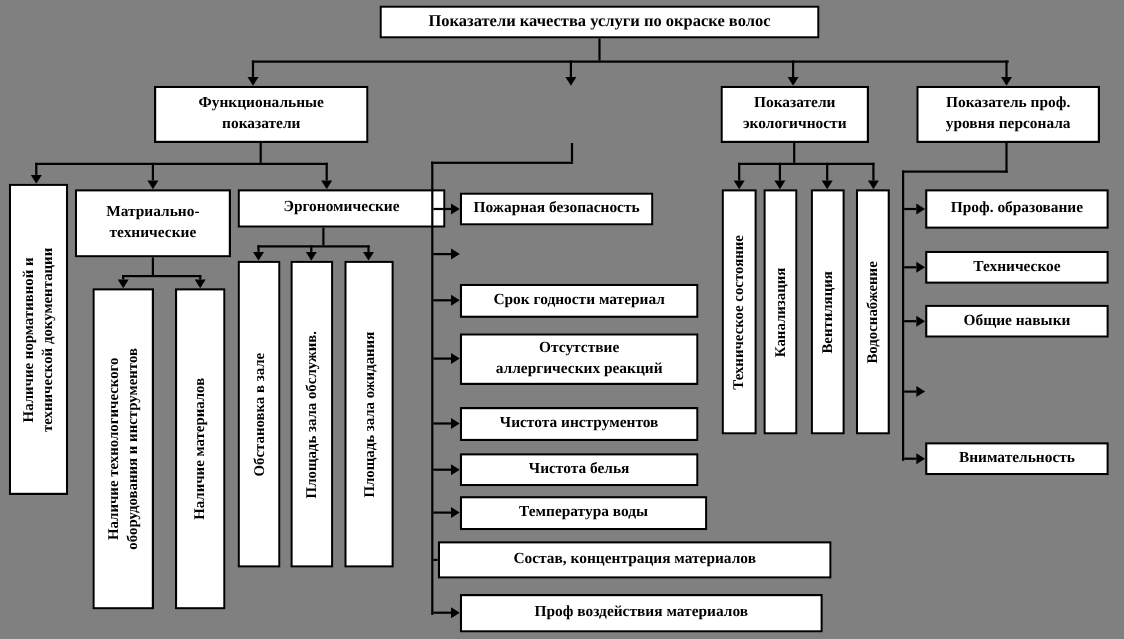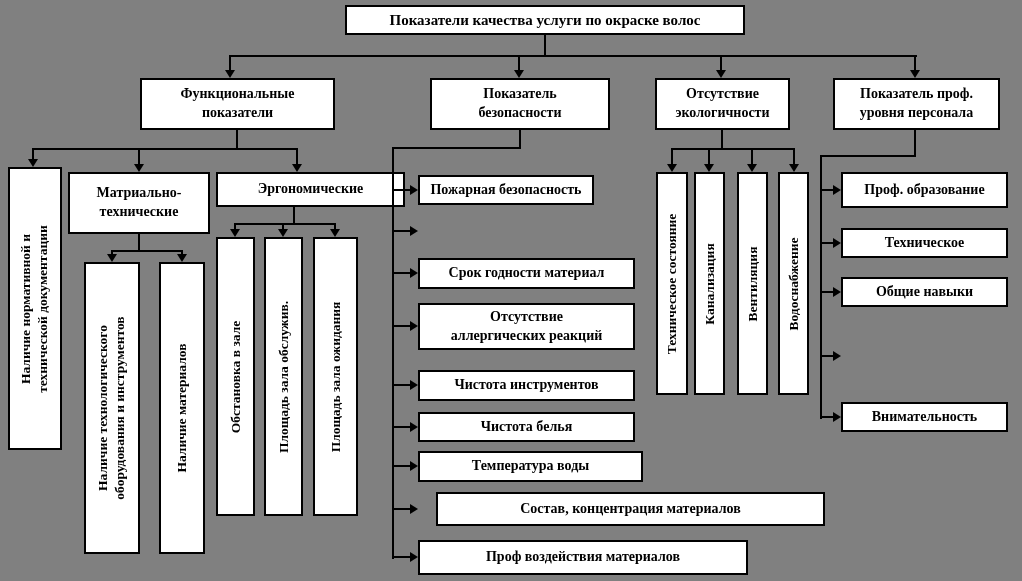--- a/index.html
+++ b/index.html
@@ -50,22 +50,21 @@
   <div class="vl" style="left:229px;top:55px;height:15px"></div>
   <div class="ad" style="left:225px;top:70px"></div>
   <div class="vl" style="left:518px;top:55px;height:15px"></div>
   <div class="ad" style="left:514px;top:70px"></div>
   <div class="vl" style="left:720px;top:55px;height:15px"></div>
   <div class="ad" style="left:716px;top:70px"></div>
   <div class="vl" style="left:914px;top:55px;height:15px"></div>
   <div class="ad" style="left:910px;top:70px"></div>
 
   <div class="box" style="left:140px;top:78px;width:195px;height:52px;padding:0 20px">Функциональные показатели</div>
-  <div class="box" style="left:430px;top:78px;width:180px;height:52px;padding:0 22px">Показатель безопасности</div>
-  <div class="box" style="left:655px;top:78px;width:135px;height:52px;padding:0 6px">Отсутствие экологичности</div>
+  <div class="box" style="left:655px;top:78px;width:135px;height:52px;padding:0 6px">Показатели экологичности</div>
   <div class="box" style="left:833px;top:78px;width:167px;height:52px;padding:0 8px">Показатель проф. уровня персонала</div>
 
   <div class="vl" style="left:236px;top:130px;height:18px"></div>
   <div class="hl" style="left:32px;top:148px;width:266px"></div>
   <div class="vl" style="left:32px;top:148px;height:11px"></div>
   <div class="ad" style="left:28px;top:159px"></div>
   <div class="vl" style="left:138px;top:148px;height:16px"></div>
   <div class="ad" style="left:134px;top:164px"></div>
   <div class="vl" style="left:296px;top:148px;height:16px"></div>
   <div class="ad" style="left:292px;top:164px"></div>
@@ -132,21 +131,21 @@
   <div class="ar" style="left:410px;top:504px"></div>
   <div class="hl" style="left:394px;top:556px;width:16px"></div>
   <div class="ar" style="left:410px;top:552px"></div>
 
   <div class="box" style="left:418px;top:175px;width:176px;height:30px">Пожарная безопасность</div>
   <div class="box" style="left:418px;top:258px;width:217px;height:31px">Срок годности материал</div>
   <div class="box" style="left:418px;top:370px;width:217px;height:31px">Чистота инструментов</div>
   <div class="box" style="left:418px;top:303px;width:217px;height:47px;padding:0 24px">Отсутствие аллергических реакций</div>
   <div class="box" style="left:418px;top:412px;width:217px;height:30px">Чистота белья</div>
   <div class="box" style="left:418px;top:451px;width:225px;height:31px">Температура воды</div>
-  <div class="box" style="left:436px;top:492px;width:389px;height:34px">Состав, концентрация материалов</div>
+  <div class="box" style="left:398px;top:492px;width:358px;height:34px">Состав, концентрация материалов</div>
   <div class="box" style="left:418px;top:540px;width:330px;height:35px">Проф воздействия материалов</div>
 
   <div class="vl" style="left:721px;top:130px;height:18px"></div>
   <div class="hl" style="left:671px;top:148px;width:124px"></div>
   <div class="vl" style="left:671px;top:148px;height:16px"></div>
   <div class="ad" style="left:667px;top:164px"></div>
   <div class="vl" style="left:708px;top:148px;height:16px"></div>
   <div class="ad" style="left:704px;top:164px"></div>
   <div class="vl" style="left:751px;top:148px;height:16px"></div>
   <div class="ad" style="left:747px;top:164px"></div>

